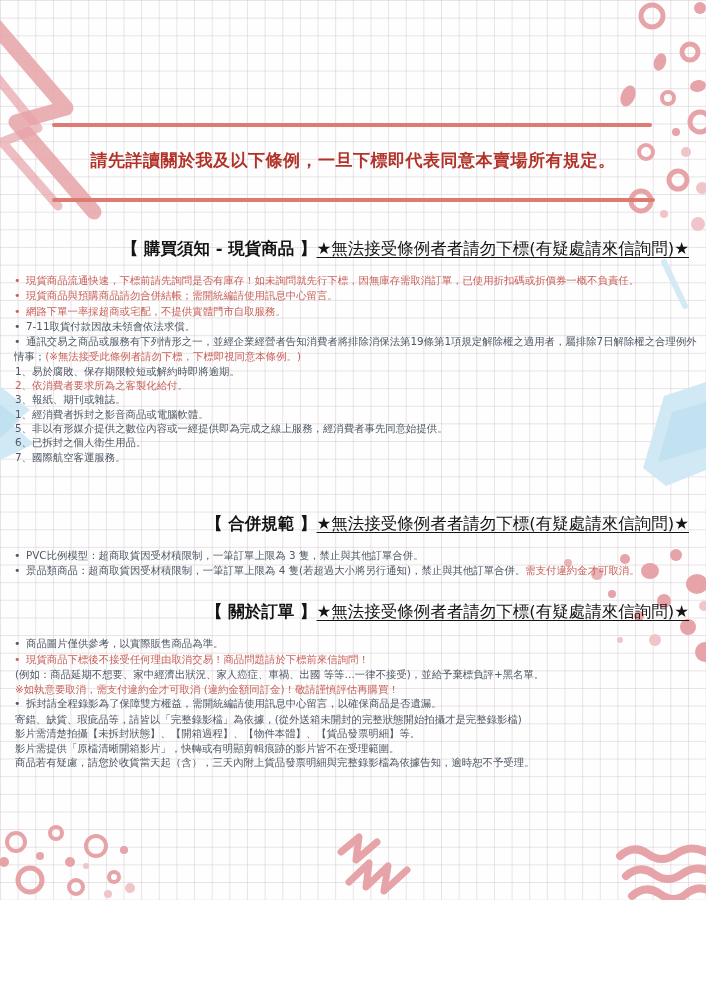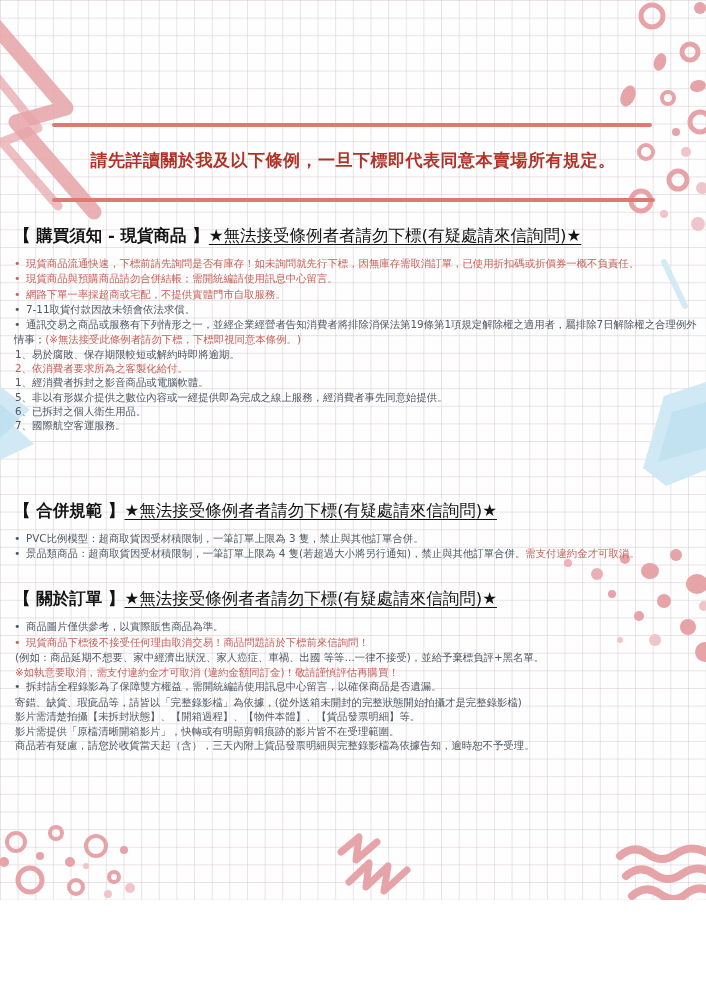--- a/index.html
+++ b/index.html
@@ -27,21 +27,21 @@
   .title{
     position:absolute;left:0;right:0;top:149px;z-index:3;
     text-align:center;font-size:17px;font-weight:700;letter-spacing:.5px;
     color:var(--title-red,#b23228);
   }
 
   .sec{position:absolute;left:14px;right:4px;z-index:3;}
   .sec1{top:225px;}
   .sec2{top:500px;}
   .sec3{top:588px;}
-  .heading{margin:0;font-size:16.5px;color:var(--heading-ink,#141414);font-weight:400;white-space:nowrap;}
+  .heading{margin:13px;font-size:16.5px;color:var(--heading-ink,#141414);font-weight:400;white-space:nowrap;text-align:right;}
   .h-bracket{font-weight:700;}
   .h-star{font-weight:500;text-decoration:underline;text-decoration-thickness:1.4px;text-underline-offset:3px;}
 
   .list{margin-top:9px;font-size:10.4px;}
   .line{line-height:14.3px;white-space:nowrap;color:var(--body-dark,#4f5865);}
   .sec3 .line{line-height:14.5px;}
   .line.wrap{white-space:normal;}
   .line.plain{margin-left:1px;}
   .marker{display:inline-block;width:10px;margin-right:2px;font-size:11px;}
   .tone-red{color:var(--body-red,#c96058);}
@@ -153,20 +153,21 @@
   <section class="sec sec1">
     <h2 class="heading"><span class="h-bracket">【 購買須知 - 現貨商品 】</span><span class="h-star">★無法接受條例者者請勿下標(有疑處請來信詢問)★</span></h2>
     <div class="list">
         <div class="line"><span class="marker tone-red">•</span><span class="tone-red">現貨商品流通快速，下標前請先詢問是否有庫存！如未詢問就先行下標，因無庫存需取消訂單，已使用折扣碼或折價券一概不負責任。</span></div>
         <div class="line"><span class="marker tone-red">•</span><span class="tone-red">現貨商品與預購商品請勿合併結帳；需開統編請使用訊息中心留言。</span></div>
         <div class="line"><span class="marker tone-red">•</span><span class="tone-red">網路下單一率採超商或宅配，不提供實體門市自取服務。</span></div>
         <div class="line"><span class="marker tone-dark">•</span><span class="tone-dark">7-11取貨付款因故未領會依法求償。</span></div>
         <div class="line wrap"><span class="marker tone-dark">•</span><span class="tone-dark">通訊交易之商品或服務有下列情形之一，並經企業經營者告知消費者將排除消保法第19條第1項規定解除權之適用者，屬排除7日解除權之合理例外情事；</span><span class="tone-red">(※無法接受此條例者請勿下標，下標即視同意本條例。)</span></div>
         <div class="line plain"><span class="tone-dark">1、易於腐敗、保存期限較短或解約時即將逾期。</span></div>
         <div class="line plain"><span class="tone-red">2、依消費者要求所為之客製化給付。</span></div>
+        <div class="line plain"><span class="tone-dark">3、報紙、期刊或雜誌。</span></div>
         <div class="line plain"><span class="tone-dark">1、經消費者拆封之影音商品或電腦軟體。</span></div>
         <div class="line plain"><span class="tone-dark">5、非以有形媒介提供之數位內容或一經提供即為完成之線上服務，經消費者事先同意始提供。</span></div>
         <div class="line plain"><span class="tone-dark">6、已拆封之個人衛生用品。</span></div>
         <div class="line plain"><span class="tone-dark">7、國際航空客運服務。</span></div>
       </div>
   </section>
 
   <section class="sec sec2">
     <h2 class="heading"><span class="h-bracket">【 合併規範 】</span><span class="h-star">★無法接受條例者者請勿下標(有疑處請來信詢問)★</span></h2>
     <div class="list">

